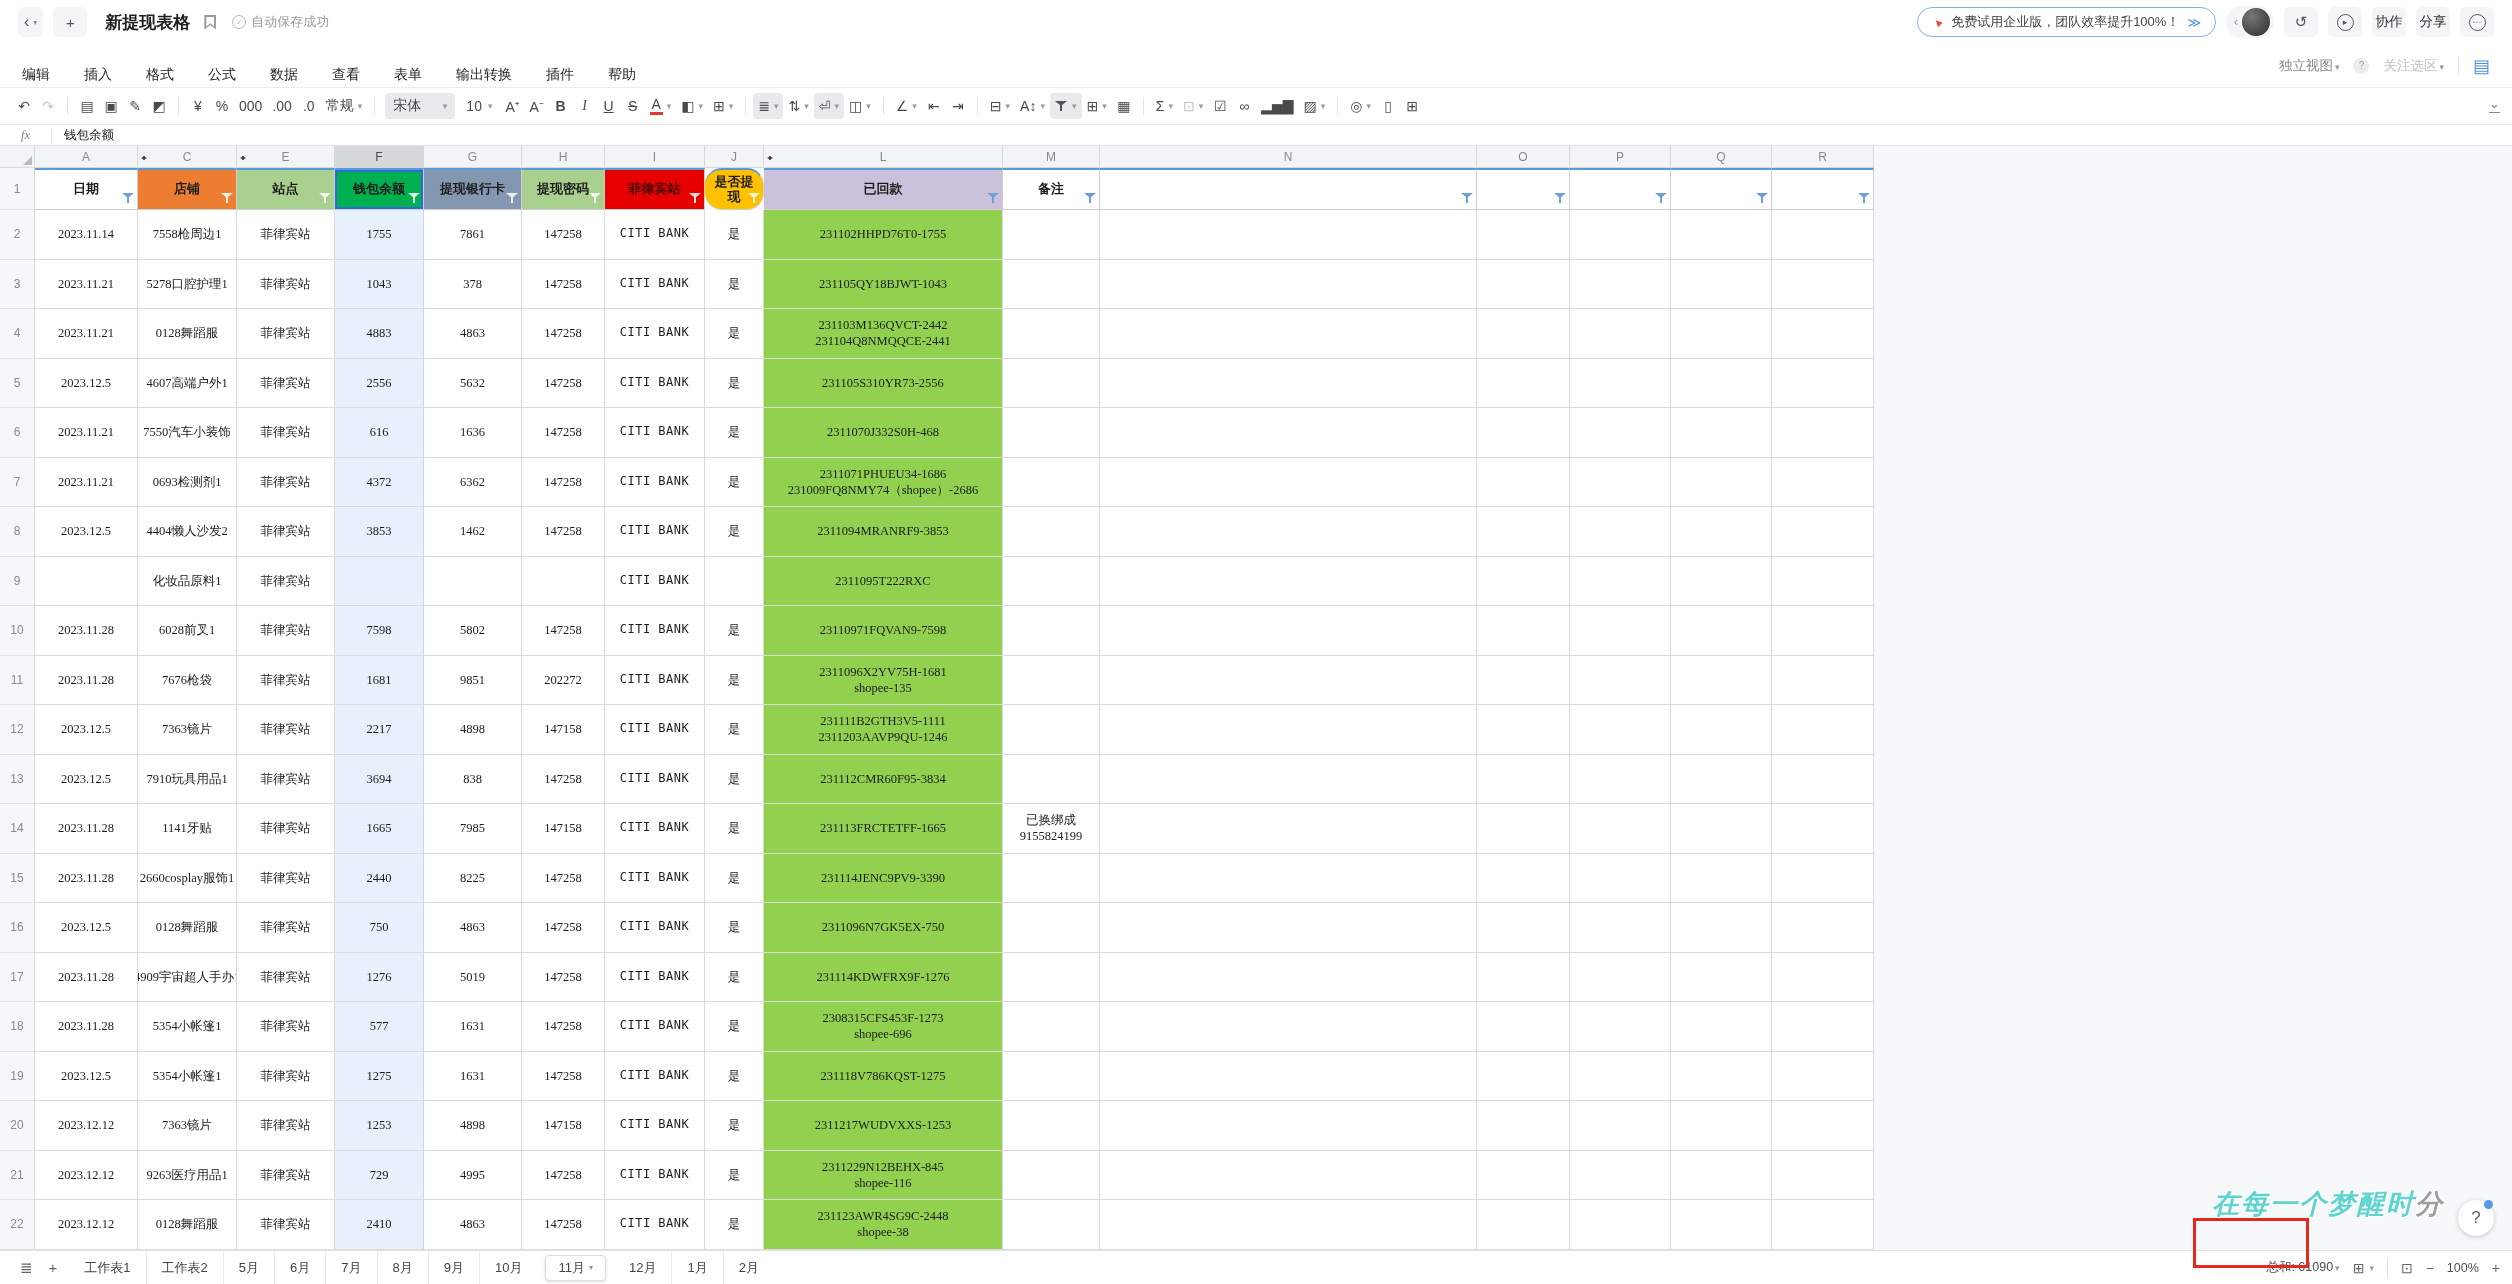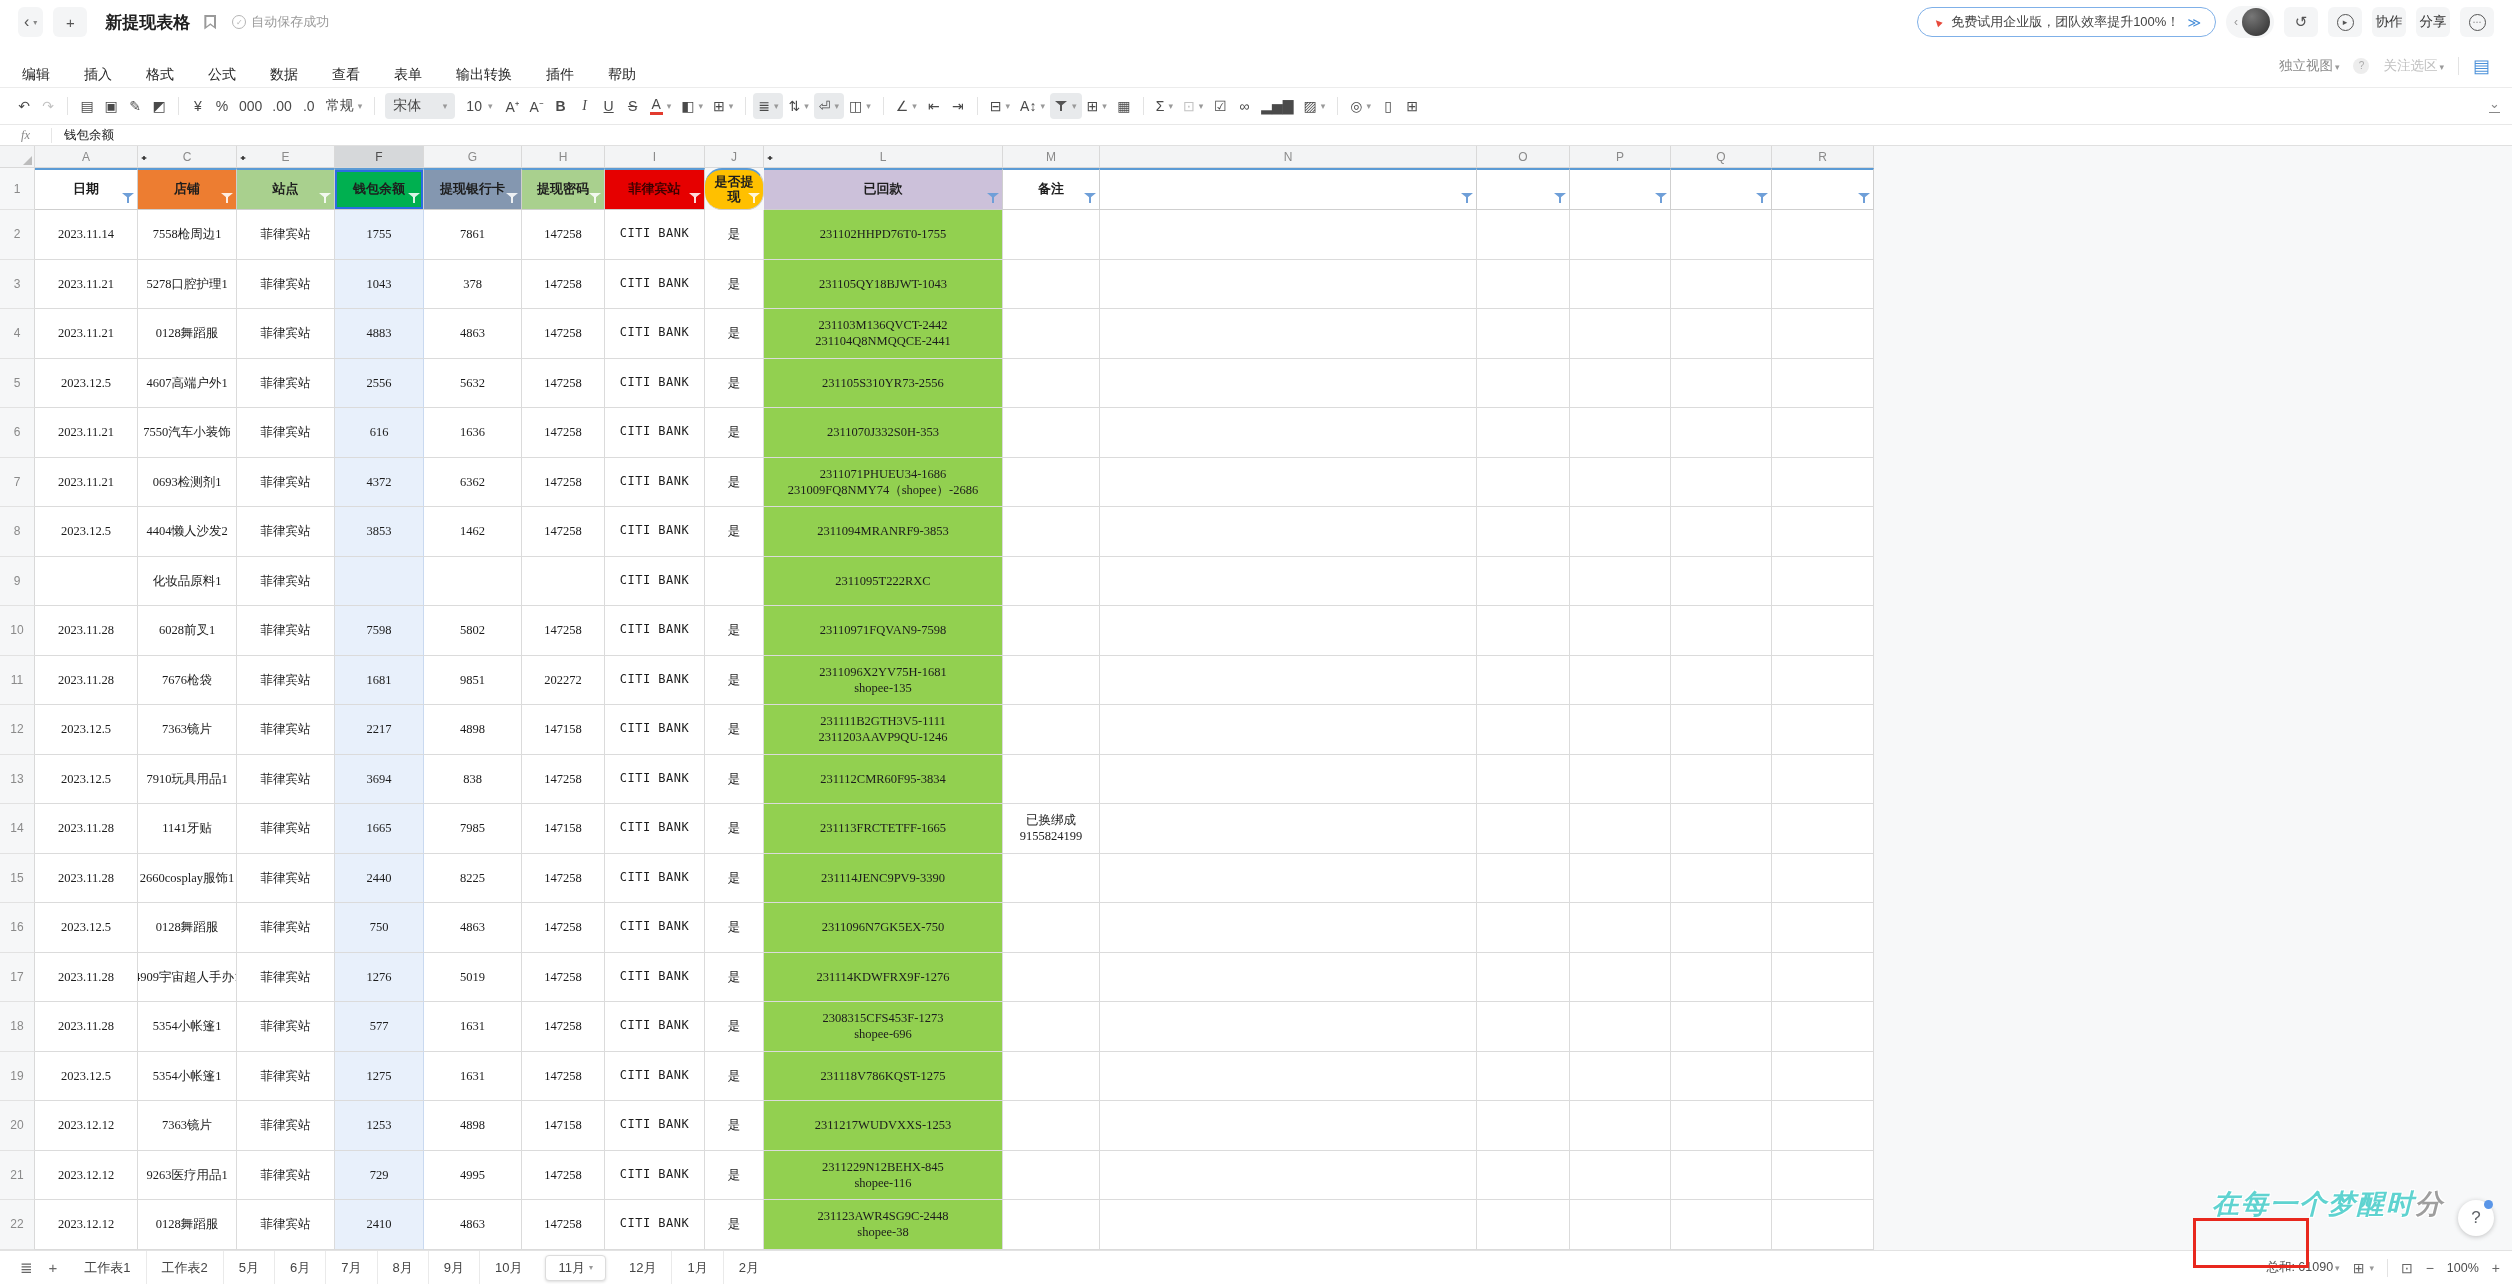--- a/index.html
+++ b/index.html
@@ -532,21 +532,21 @@
           <div class="dcell" style="width: 83px;">
             <div>147258</div>
           </div>
           <div class="dcell" style="width: 100px;">
             <div class="bank">CITI BANK</div>
           </div>
           <div class="dcell" style="width: 59px;">
             <div>是</div>
           </div>
           <div class="dcell green" style="width: 239px;">
-            <div>2311070J332S0H-353</div>
+            <div>2311070J332S0H-468</div>
           </div>
           <div class="dcell" style="width: 97px;"></div>
           <div class="dcell" style="width: 377px;"></div>
           <div class="dcell" style="width: 93px;"></div>
           <div class="dcell" style="width: 101px;"></div>
           <div class="dcell" style="width: 101px;"></div>
           <div class="dcell" style="width: 102px;"></div>
         </div>
         <div class="grow drow">
           <div class="rn">7</div>

